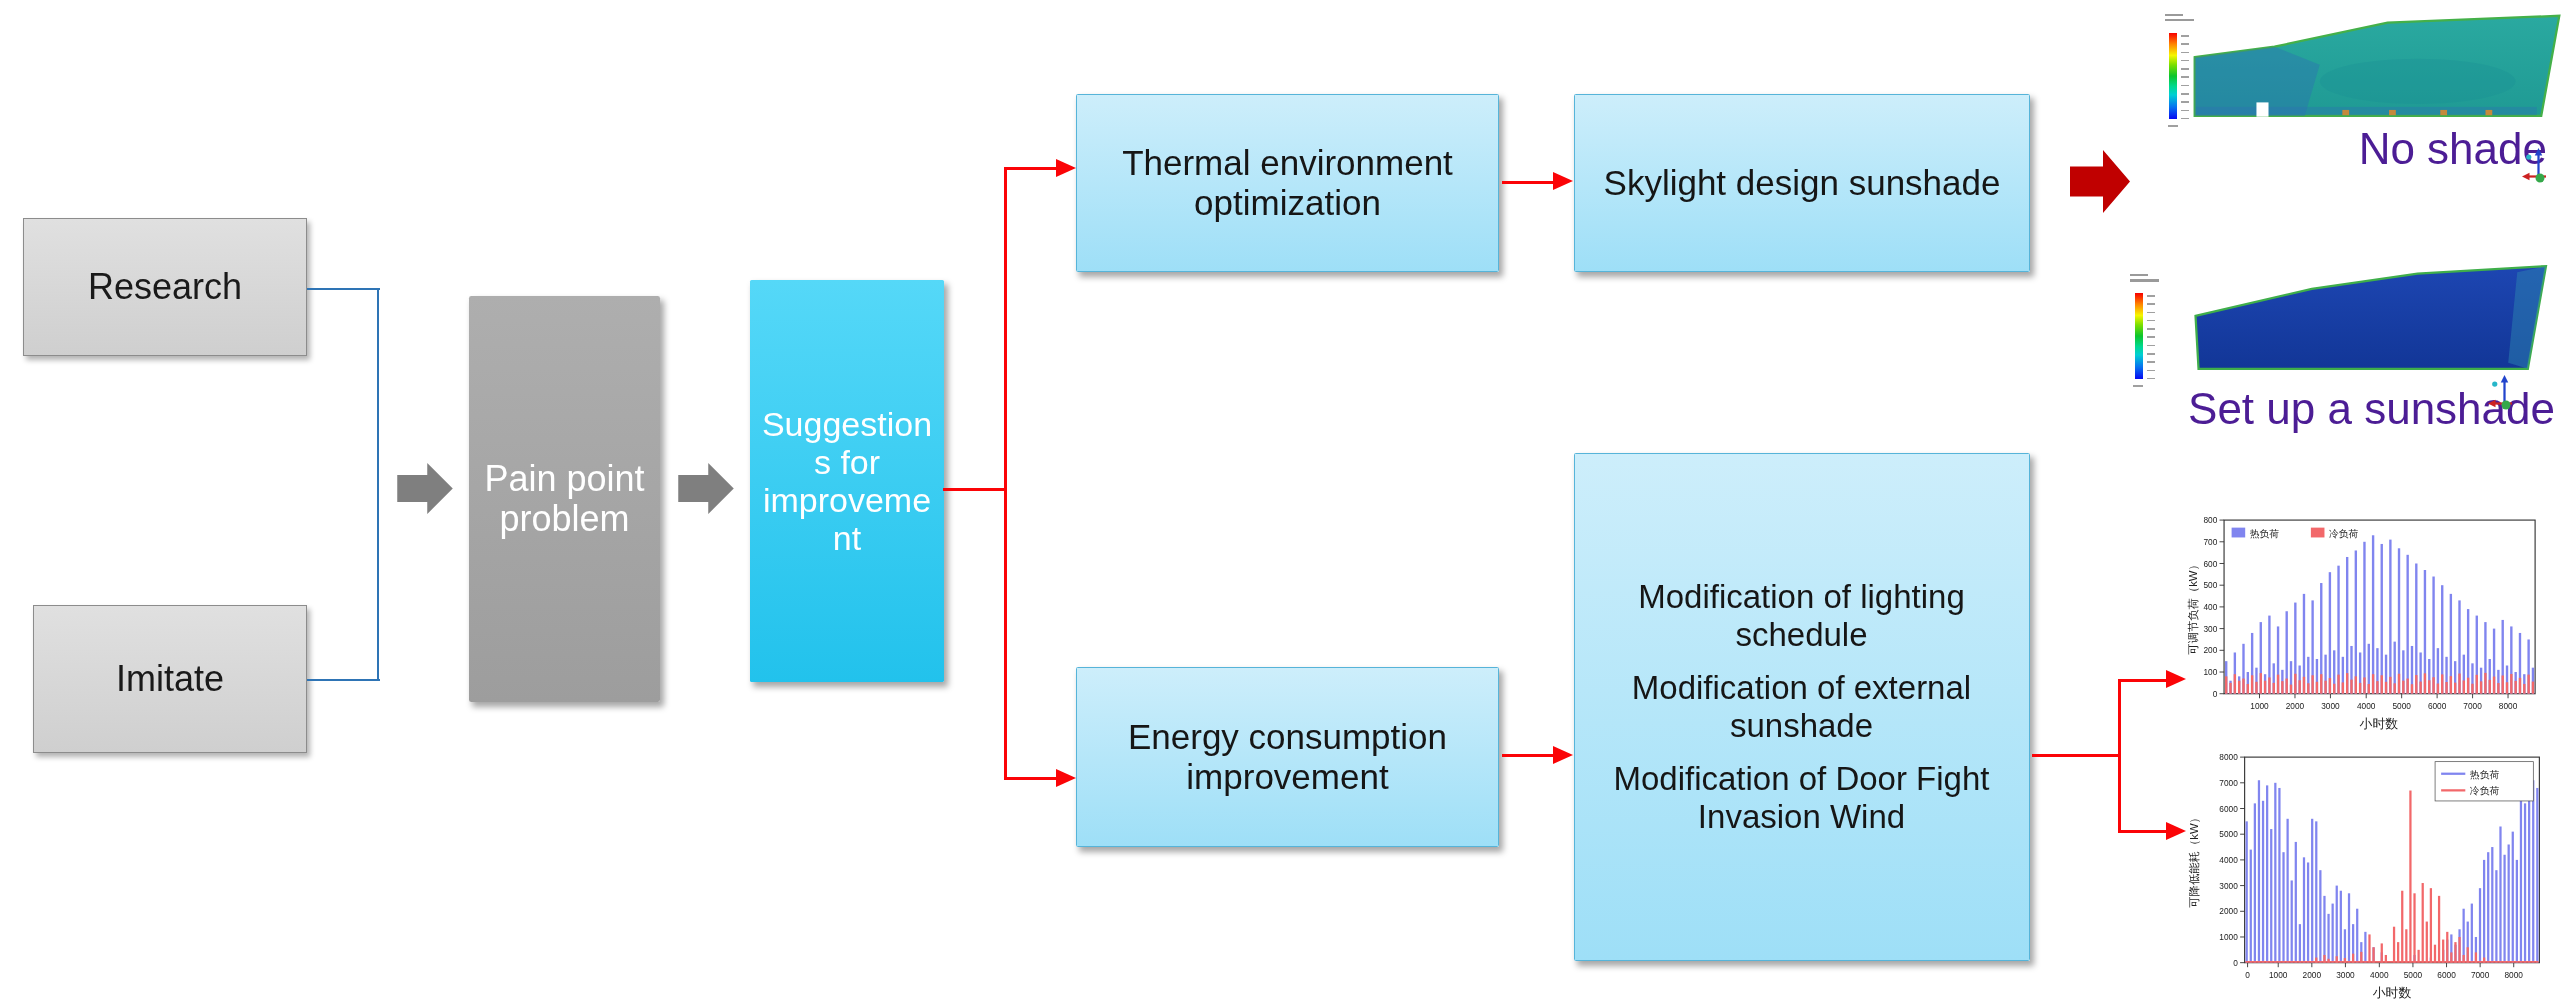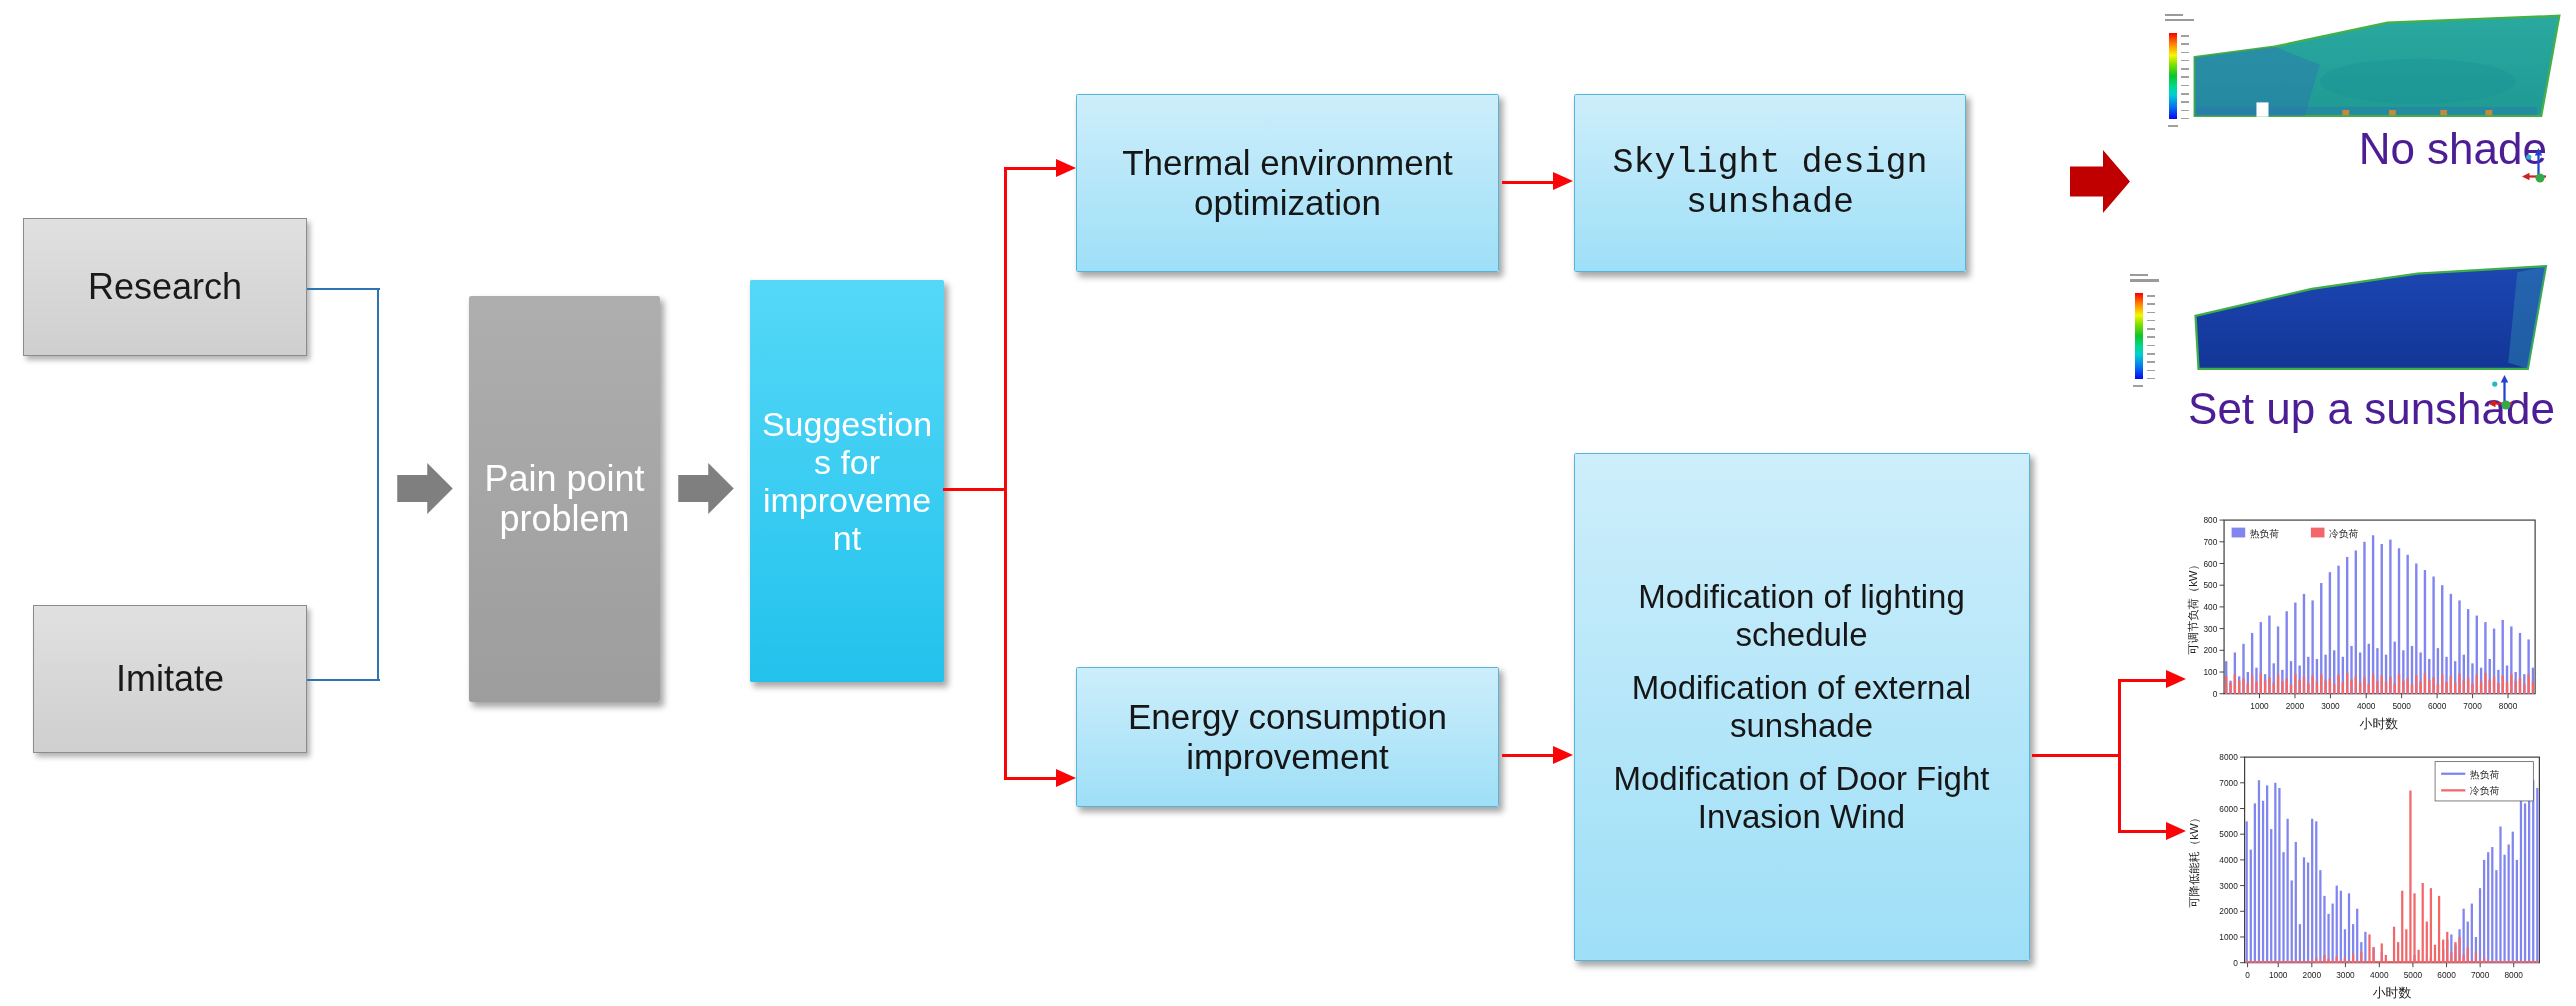--- a/index.html
+++ b/index.html
@@ -71,25 +71,25 @@
   <div class="rline" style="left:1004px;top:777px;width:54px;height:3px;"></div>
   <div class="arr-r" style="left:1056px;top:769px;"></div>
 
   <div class="box box-lblue" style="left:1076px;top:94px;width:423px;height:178px;">
     <span>Thermal environment optimization</span>
   </div>
 
   <div class="rline" style="left:1502px;top:181px;width:53px;height:3px;"></div>
   <div class="arr-r" style="left:1553px;top:172px;"></div>
 
-  <div class="box box-lblue" style="left:1574px;top:94px;width:392px;height:178px;font-family:Liberation Mono, monospace;">
+  <div class="box box-lblue" style="left:1574px;top:94px;width:456px;height:178px;">
     <span>Skylight design sunshade</span>
   </div>
 
-  <div class="box box-lblue" style="left:1076px;top:667px;width:423px;height:140px;">
+  <div class="box box-lblue" style="left:1076px;top:667px;width:423px;height:180px;">
     <span>Energy consumption improvement</span>
   </div>
 
   <div class="rline" style="left:1502px;top:754px;width:53px;height:3px;"></div>
   <div class="arr-r" style="left:1553px;top:746px;"></div>
 
   <div class="box box-lblue" style="left:1574px;top:453px;width:456px;height:508px;flex-direction:column;font-size:33px;padding-left:11px;">
     <div class="modline">Modification of lighting schedule</div>
     <div class="modline">Modification of external sunshade</div>
     <div class="modline">Modification of Door Fight Invasion Wind</div>

